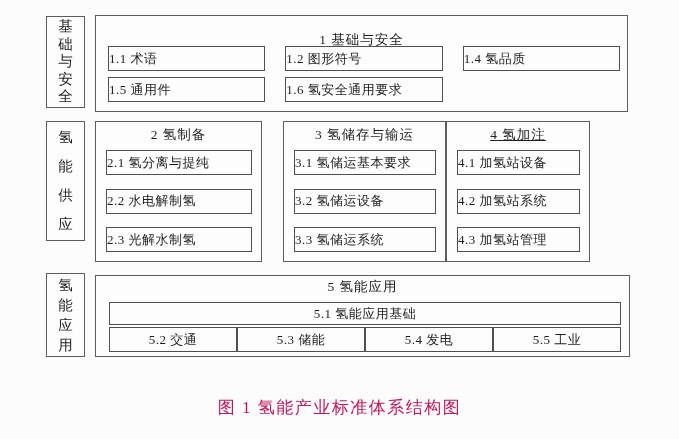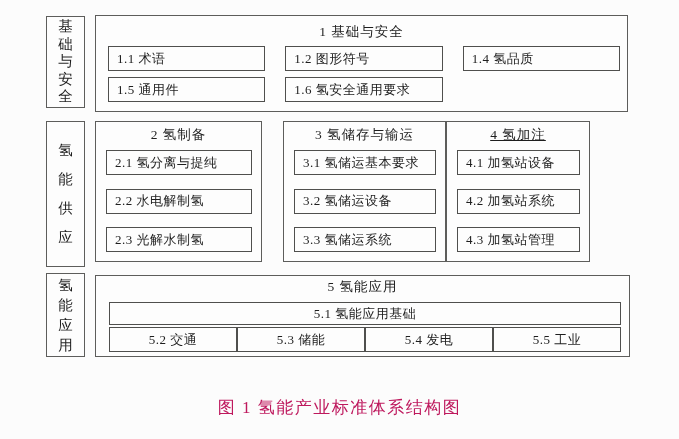--- a/index.html
+++ b/index.html
@@ -31,29 +31,29 @@
   
   .section {
     position:absolute;
     border:1.5px solid #5d5d5b; box-sizing:border-box;
     background:#fdfdfd;
   }
   .stitle {
     text-align:center; font-size:13.5px;
     letter-spacing:1px; white-space:nowrap;
   }
-  .stitle.m5 { margin-top:7px; }
+  .stitle.m5 { margin-top:15px; }
   .stitle.m4 { margin-top:4px; }
   .stitle.m2 { margin-top:2px; }
 
   
   .item {
     border:1px solid #4f4f4d; box-sizing:border-box;
     height:25px; display:flex; align-items:center;
-    padding-left:8px; font-size:13px; letter-spacing:0.5px;
+    font-size:13px; letter-spacing:0.5px;
     background:#fdfdfd; white-space:nowrap; overflow:hidden;
   }
   .item.center { justify-content:center; padding-left:0; }
 
   
   .s1-grid {
     position:absolute; left:12px; right:7px; top:30px;
     display:grid; grid-template-columns:repeat(3,1fr);
     column-gap:20px; row-gap:6px;
   }
@@ -78,21 +78,21 @@
   }
 </style>
 </head>
 <body>
 
 <div class="canvas">
 
   <div class="sidebox" style="top:16px;height:92px;">
     <div class="vlabel lh-a">基础与安全</div>
   </div>
-  <div class="sidebox" style="top:121px;height:146px;">
+  <div class="sidebox" style="top:121px;height:120px;">
     <div class="vlabel lh-b">氢能供应</div>
   </div>
   <div class="sidebox" style="top:273px;height:84px;">
     <div class="vlabel lh-c">氢能应用</div>
   </div>
 
   <div class="section" style="left:95px;top:15px;width:533px;height:97px;">
     <div class="stitle m5">1 基础与安全</div>
     <div class="s1-grid">
       <div class="item">1.1 术语</div>

